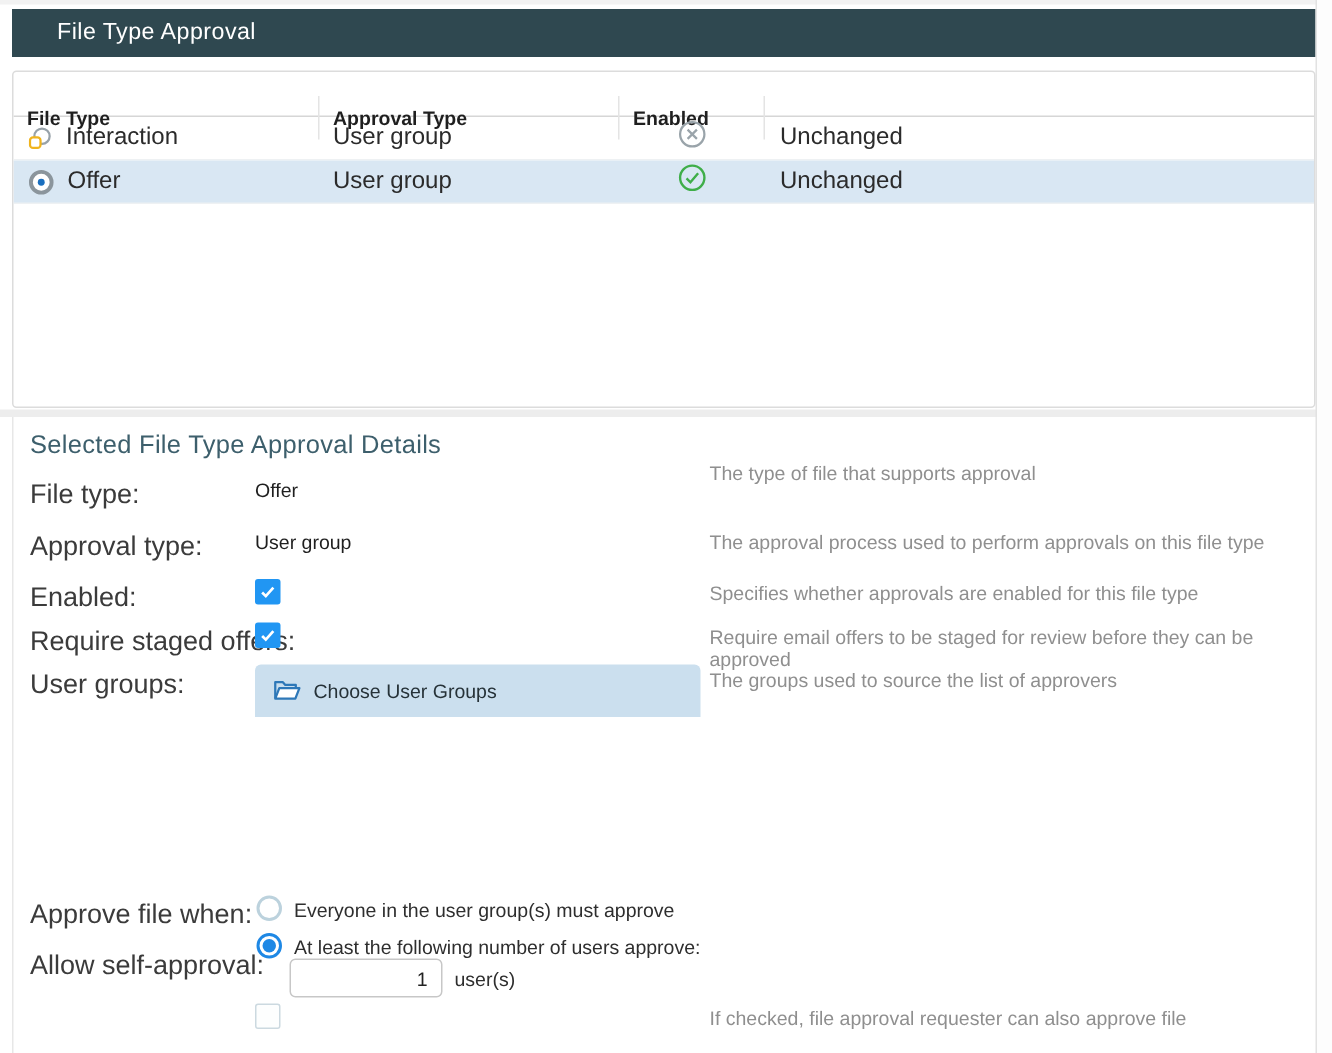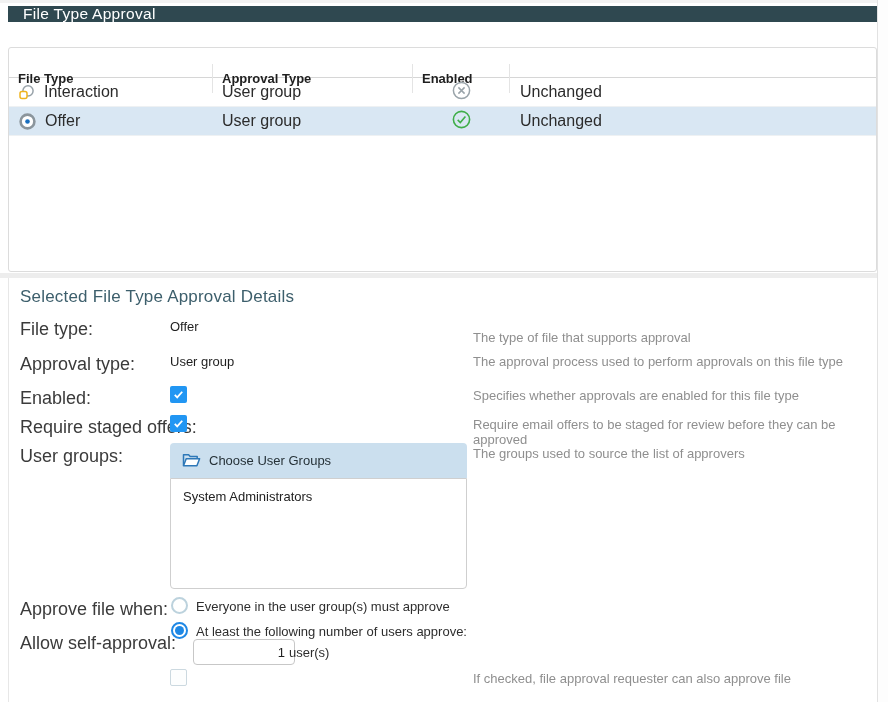--- a/index.html
+++ b/index.html
@@ -3,22 +3,22 @@
 <meta charset="utf-8">
 <style>
   * { margin:0; padding:0; box-sizing:border-box; }
   html,body { background:#fff; }
   body { width:888px; height:702px; font-family:"Liberation Sans", sans-serif; overflow:hidden; }
   #app { position:relative; width:888px; height:702px; background:#fff; }
 
   .top-strip { position:absolute; left:0; top:0; width:888px; height:3px; background:#f2f2f2; }
 
   
-  .titlebar { position:absolute; left:8px; top:6px; width:869px; height:16px; background:#2f4850;
-              color:#fff; display:flex; align-items:center; padding-left:15px; font-size:15.5px; letter-spacing:.3px; }
+  .titlebar { position:absolute; left:8px; top:6px; width:869px; height:32px; background:#2f4850;
+              color:#fff; display:flex; align-items:center; padding-left:30px; font-size:15.5px; letter-spacing:.3px; }
 
   
   .table-card { position:absolute; left:8px; top:47px; width:869px; height:225px; background:#fff;
                 border:1px solid #dcdcdc; border-radius:3px; overflow:hidden; }
   .thead { display:flex; height:30px; align-items:center; border-bottom:1px solid #d6d6d6;
            font-weight:bold; font-size:13px; color:#1f1f1f; }
   .th { height:100%; line-height:29px; padding-left:9px;margin-top:32px; }
   .th.sep { border-right:1px solid #e4e4e4; }
   .w-file { width:204px; } .w-appr { width:200px; } .w-enab { width:97px; } .w-state { width:103px; }
   .w-rest { flex:1; }
@@ -57,21 +57,21 @@
 
   .radio { position:absolute; left:171px; width:17px; height:17px; border-radius:50%; }
   .radio.off { border:2px solid #bcd2dd; background:#fff; }
   .radio.on { border:2px solid #1e88e5; background:#fff; display:flex; align-items:center; justify-content:center; }
   .radio .dot { width:9px; height:9px; border-radius:50%; background:#1e88e5; }
   .rlabel { position:absolute; left:196px; font-size:13px; color:#2e2e2e; }
 
   .count-input { position:absolute; left:193px; top:639px; width:102px; height:26px; border:1px solid #c7c7c7;
                  border-radius:4px; text-align:right; padding-right:9px; font-size:13px; color:#222;
                  font-family:"Liberation Sans", sans-serif; outline:none; background:#fff; }
-  .count-suffix { position:absolute; left:289px; top:645px; font-size:13px; color:#2e2e2e; }
+  .count-suffix { position:absolute; left:303px; top:645px; font-size:13px; color:#2e2e2e; }
 </style>
 </head>
 <body>
 
 <div id="app">
   <div class="top-strip"></div>
 
   <div class="titlebar">
     <span>File Type Approval</span>
   </div>
@@ -133,21 +133,21 @@
 
   <div class="section-divider"></div>
   <div class="vline-left"></div>
   <div class="vline-right"></div>
   <div class="scroll-strip"></div>
 
   <div class="details-title">Selected File Type Approval Details</div>
 
   <span class="lbl" style="top:319px">File type:</span>
   <span class="val" style="top:319px">Offer</span>
-  <span class="dsc" style="top:330px">The type of file that supports approval</span>
+  <span class="dsc" style="top:308px">The type of file that supports approval</span>
 
   <span class="lbl" style="top:354px">Approval type:</span>
   <span class="val" style="top:354px">User group</span>
   <span class="dsc" style="top:354px">The approval process used to perform approvals on this file type</span>
 
   <span class="lbl" style="top:388px">Enabled:</span>
   <div class="cb checked" style="top:386px">
     <svg width="13" height="13" viewBox="0 0 16 16">
         <path d="M3.4 8.6 L6.4 11.6 L12.6 4.6" stroke="#fff" stroke-width="2.2" fill="none"></path>
       </svg>
@@ -165,23 +165,20 @@
   <span class="lbl" style="top:446px">User groups:</span>
   <div class="choose-bar">
     <span style="display:flex;align-items:center;">
       <svg width="19" height="15" viewBox="0 0 19 15">
         <path d="M1.5 12.5 V1.8 h5.1 l1.6 1.8 H15.2 V5.8" fill="none" stroke="#2e78b8" stroke-width="1.5" stroke-linejoin="round"></path>
         <path d="M1.5 12.8 L4.2 5.8 h13.4 L14.9 12.8 z" fill="#ffffff" stroke="#2e78b8" stroke-width="1.5" stroke-linejoin="round"></path>
       </svg>
     </span>
     <span>Choose User Groups</span>
   </div>
-  <div class="groups-list">
-    <div class="group-item">System Administrators</div>
-  </div>
   <span class="dsc" style="top:446px">The groups used to source the list of approvers</span>
 
   <span class="lbl" style="top:599px">Approve file when:</span>
   <div class="radio off" style="top:597px"></div>
   <span class="rlabel" style="top:599px">Everyone in the user group(s) must approve</span>
   <div class="radio on" style="top:622px">
       <div class="dot"></div>
     </div>
   <span class="rlabel" style="top:624px">At least the following number of users approve:</span>
   <input class="count-input" value="1" style="">

